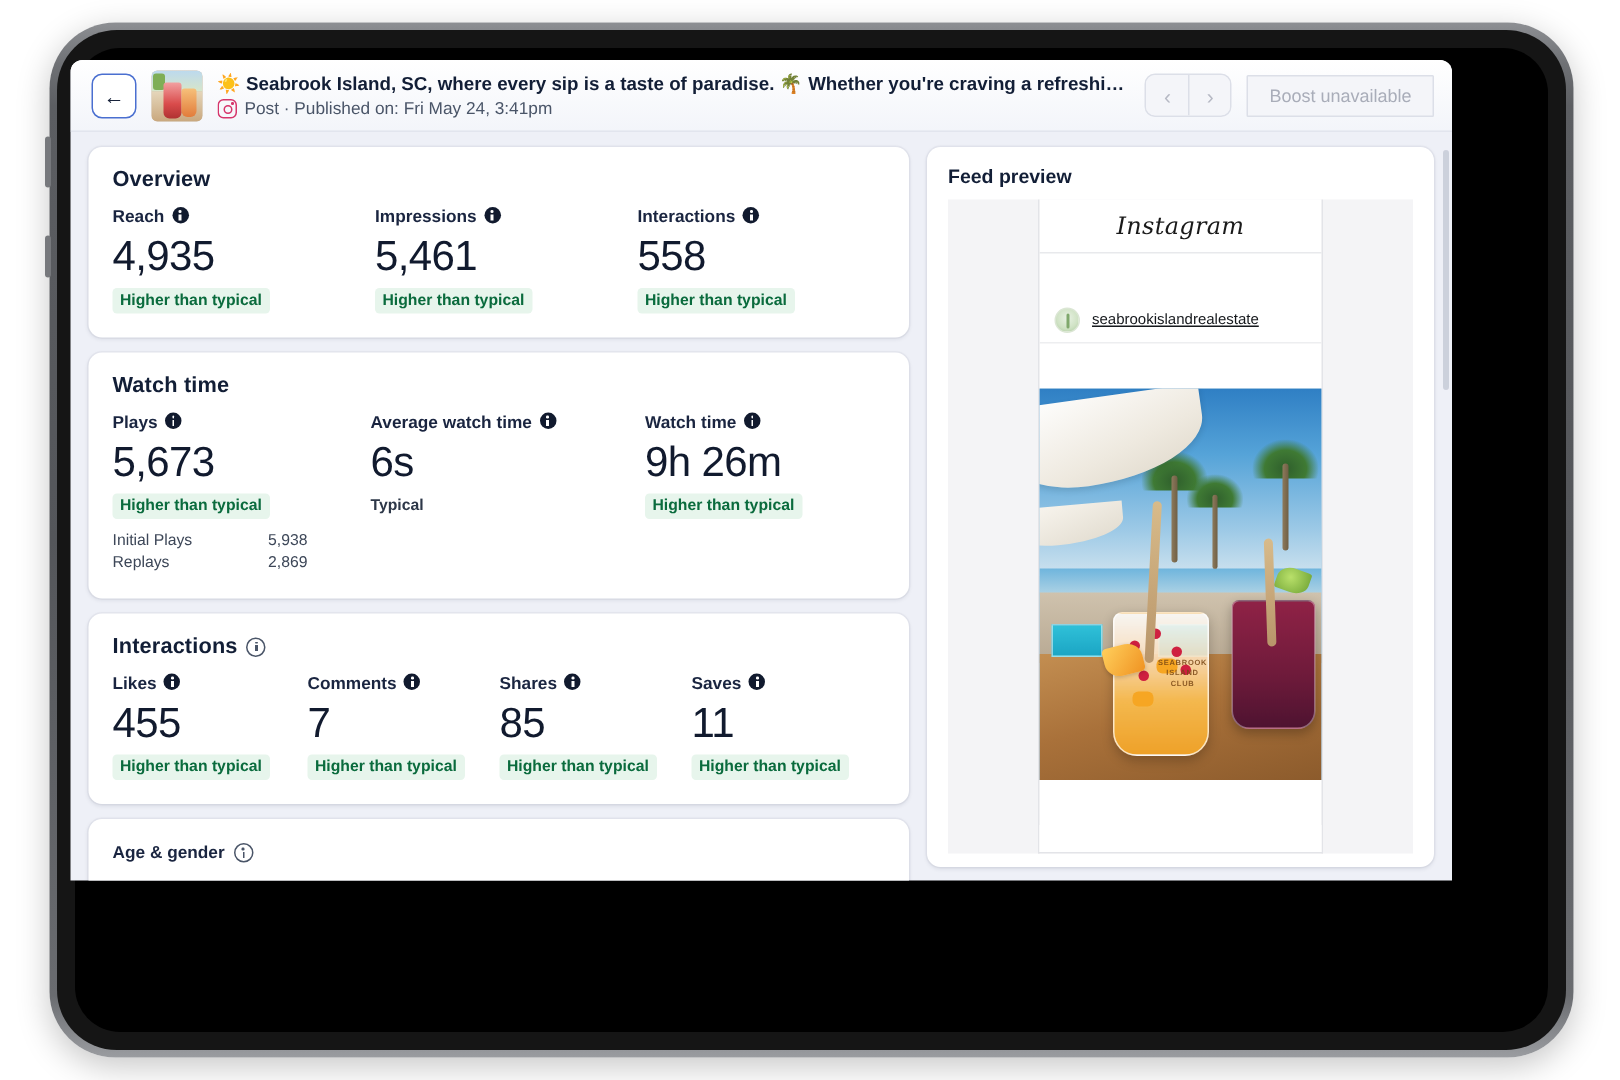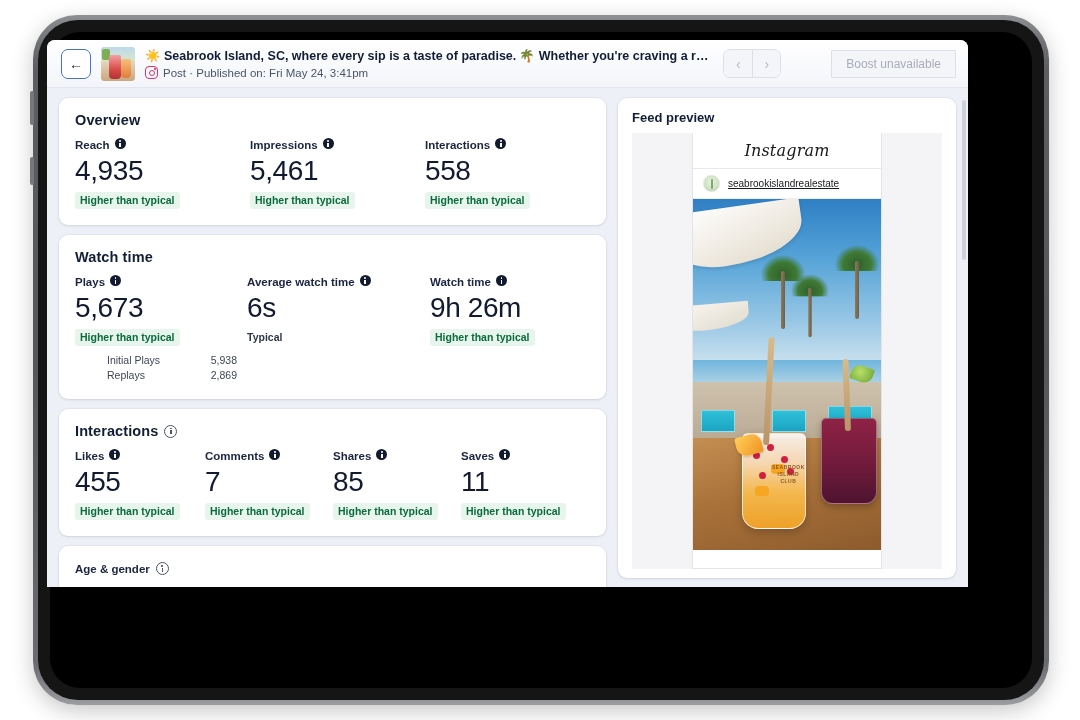--- a/index.html
+++ b/index.html
@@ -163,21 +163,20 @@
   #boost-button {
     flex: 0 0 auto;
     padding: 6px 14px;
     border: 1px solid #dcdfe8;
     border-radius: 1px;
     background: #f4f5f9;
     color: #a9adb9;
     font-size: 12px;
     font-weight: normal;
     white-space: nowrap;
-    margin-left: 40px;
   }
 
   
   #body-area {
     display: flex;
     gap: 12px;
     padding: 10px 12px 0 12px;
     height: calc(100% - 48px);
     align-items: flex-start;
   }
@@ -276,21 +275,21 @@
   }
 
   
   .substats { margin-top: 7px; }
   .substat-row {
     display: flex;
     font-size: 10.5px;
     color: #3d4758;
     line-height: 15px;
   }
-  .substat-key { width: 78px; margin-left: 32px; }
+  .substat-key { width: 78px; }
   .substat-val { width: 52px; text-align: right; }
 
   
   #audience-card {
     border-bottom-left-radius: 0;
     border-bottom-right-radius: 0;
     padding-bottom: 0;
     min-height: 110px;
     position: relative;
     overflow: hidden;
@@ -318,21 +317,21 @@
     height: 436px;
     display: flex;
     justify-content: center;
     padding-top: 0;
   }
   #phone-preview {
     width: 190px;
     background: #fff;
     border: 1px solid #e3e4e8;
     border-top: none;
-    display: flex; flex-direction: column;
+    display: flex; flex-direction: column; gap: 30px;
   }
   #ig-wordmark {
     height: 36px;
     display: flex; align-items: center; justify-content: center;
     border-bottom: 1px solid #e8e9ec;
     font-family: "DejaVu Serif", serif;
     font-style: italic;
     font-size: 16px;
     color: #1a1a1a;
     letter-spacing: .2px;

